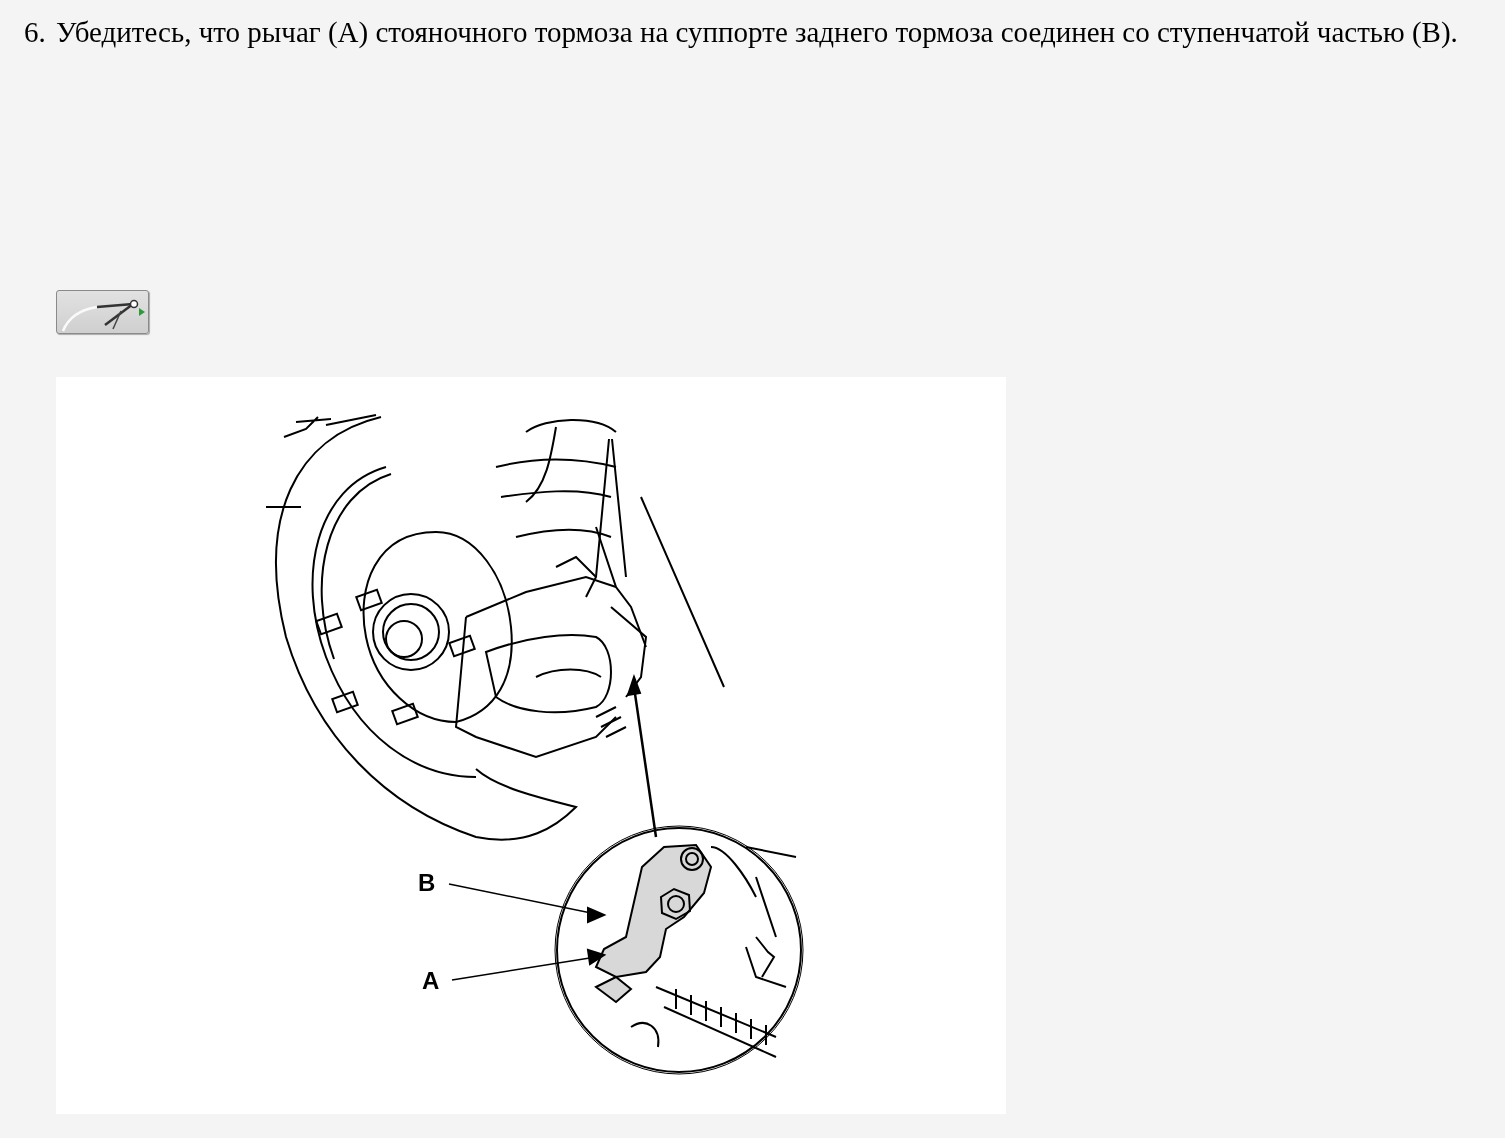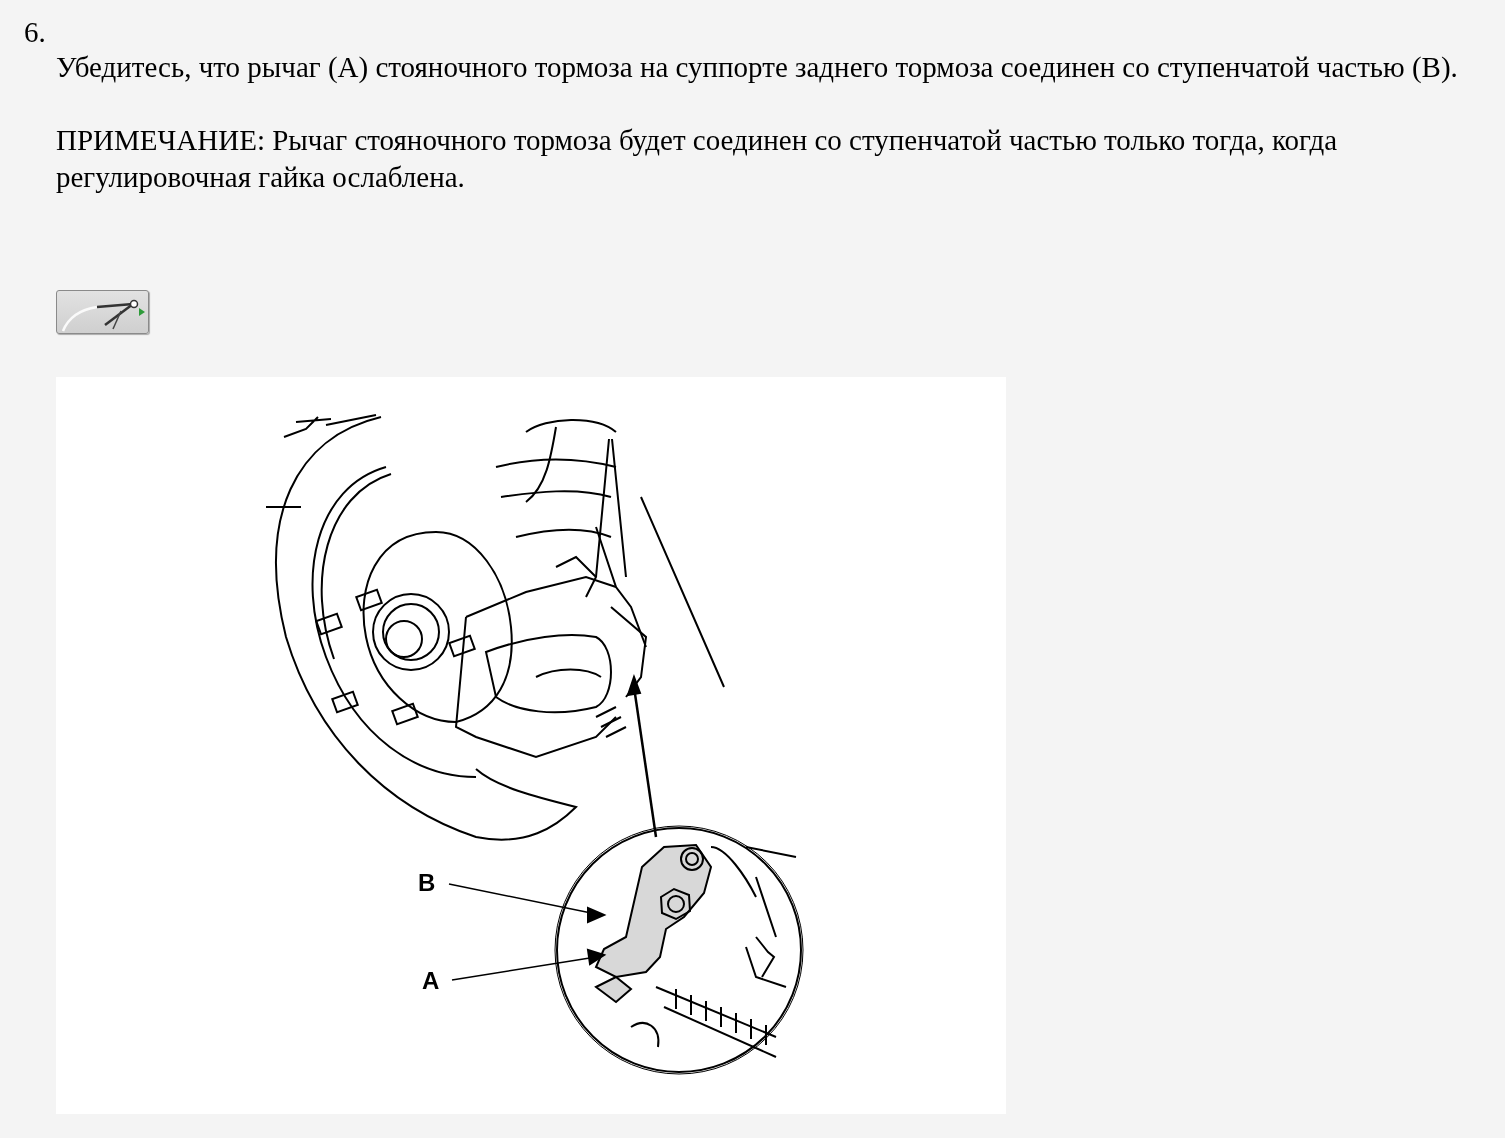--- a/index.html
+++ b/index.html
@@ -8,21 +8,21 @@
     background: #f4f4f4;
     font-family: "Liberation Serif", "DejaVu Serif", serif;
     color: #000;
     position: relative;
   }
   .step {
     position: absolute; left: 24px; top: 14px; width: 1470px;
     font-size: 29px; line-height: 37px;
   }
   .step-num { position: absolute; left: 0; top: 0; }
-  .step-body { margin-left: 32px; margin-top: 35px; }
+  .step-body { margin-left: 32px; }
   .note { margin-left: 32px; margin-top: 36px; }
   .tool-btn {
     position: absolute; left: 56px; top: 290px; width: 93px; height: 44px;
     border: 1px solid #8a8a8a; border-radius: 3px;
     background: linear-gradient(#e2e2e2, #cfcfcf);
     box-shadow: 1px 1px 1px #aaa;
     box-sizing: border-box; cursor: pointer;
   }
   .tool-btn svg { position: absolute; left: 0; top: 0; }
   .figure {
@@ -34,21 +34,20 @@
     position: absolute; font-family: "Liberation Sans", "DejaVu Sans", sans-serif;
     font-weight: bold; font-size: 24px;
   }
 </style>
 </head>
 <body>
 
 <div class="step">
   <span class="step-num">6.</span>
   <div class="step-body">Убедитесь, что рычаг (A) стояночного тормоза на суппорте заднего тормоза соединен со ступенчатой частью (B).</div>
-  <div class="note">ПРИМЕЧАНИЕ: Рычаг стояночного тормоза будет соединен со ступенчатой частью только тогда, когда регулировочная гайка ослаблена.</div>
 </div>
 
 <div class="tool-btn">
   <svg width="93" height="44" viewBox="0 0 93 44">
     <path d="M6 40 Q14 20 40 16" stroke="#fafafa" stroke-width="2.5" fill="none"></path>
     <line x1="40" y1="16" x2="76" y2="13" stroke="#333" stroke-width="2.5"></line>
     <line x1="76" y1="13" x2="48" y2="34" stroke="#333" stroke-width="2.5"></line>
     <line x1="64" y1="20" x2="56" y2="38" stroke="#444" stroke-width="1.5"></line>
     <circle cx="77" cy="13" r="3.5" fill="#fff" stroke="#333" stroke-width="1.5"></circle>
     <polygon points="82,17 88,21 82,25" fill="#2e9b3a"></polygon>

